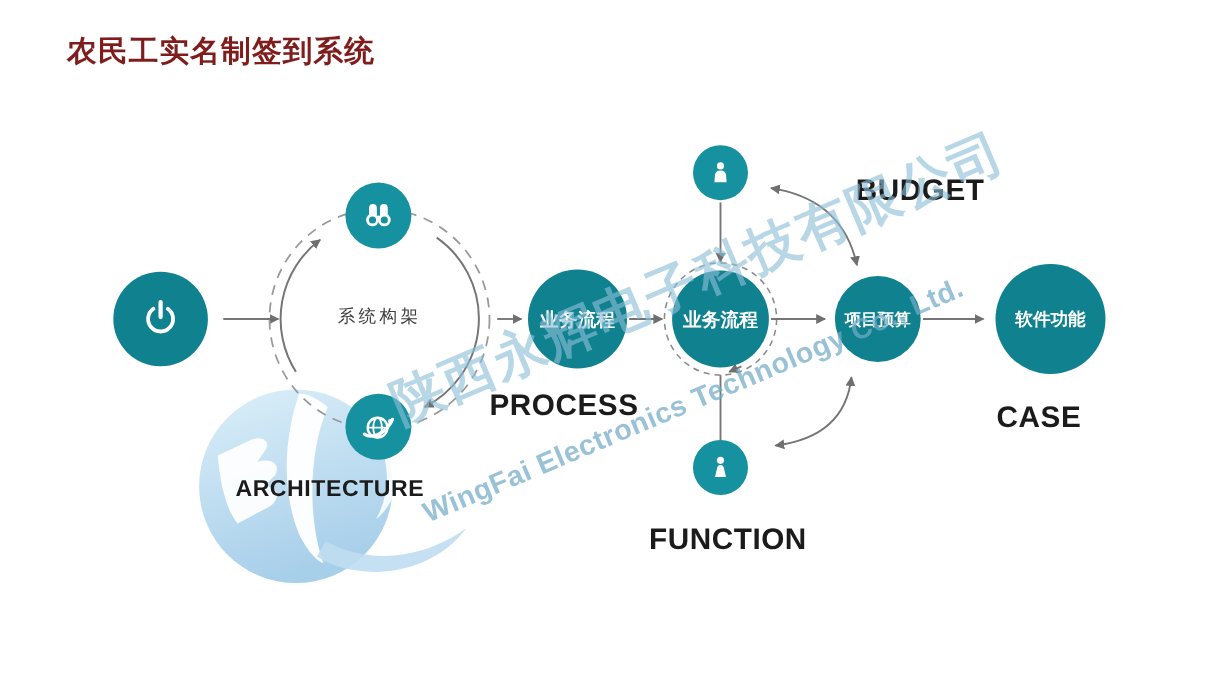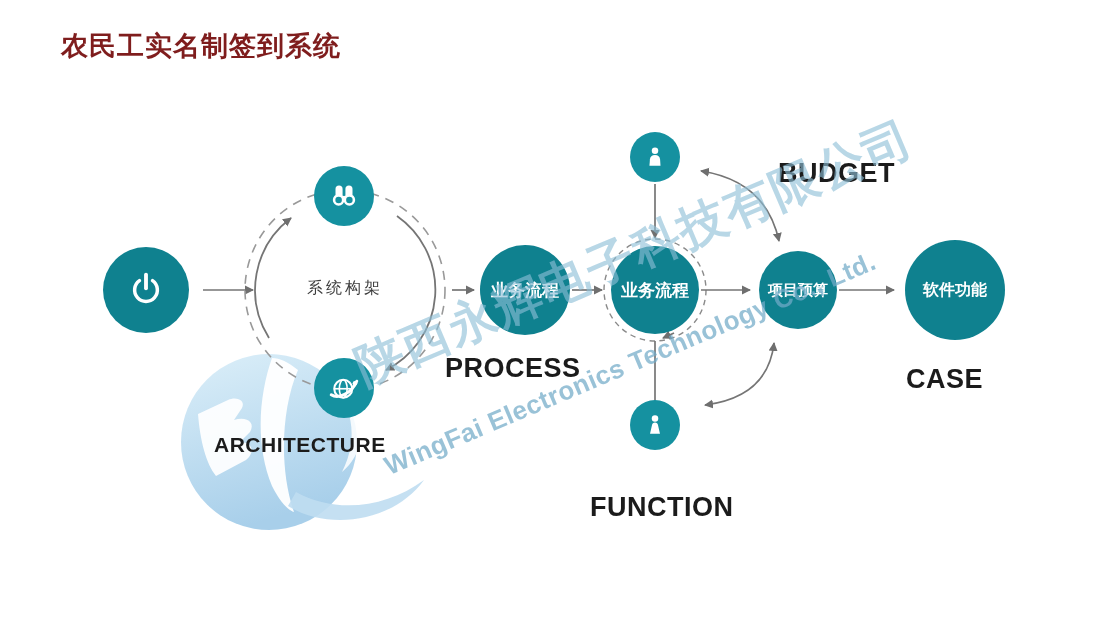--- a/index.html
+++ b/index.html
@@ -133,19 +133,19 @@
     </svg>
   </div>
 
   <div class="node" style="left:759px;top:251px;width:78px;height:78px;font-size:15px;">项目预算</div>
 
   <div class="node" style="left:905px;top:240px;width:100px;height:100px;font-size:16px;">软件功能</div>
 
   <div class="caption small" style="left:214px;top:433px;">ARCHITECTURE</div>
   <div class="caption" style="left:445px;top:353px;text-align:center;">PROCESS</div>
   <div class="caption" style="left:778px;top:158px;">BUDGET</div>
-  <div class="caption" style="left:590px;top:492px;">FUNCTION</div>
+  <div class="caption" style="left:590px;top:475px;">FUNCTION</div>
   <div class="caption" style="left:906px;top:364px;">CASE</div>
 
   <div class="wm-text wm-cn">陕西永辉电子科技有限公司</div>
   <div class="wm-text wm-en">WingFai Electronics Technology Co., Ltd.</div>
 
 </div>
 
 </body></html>

